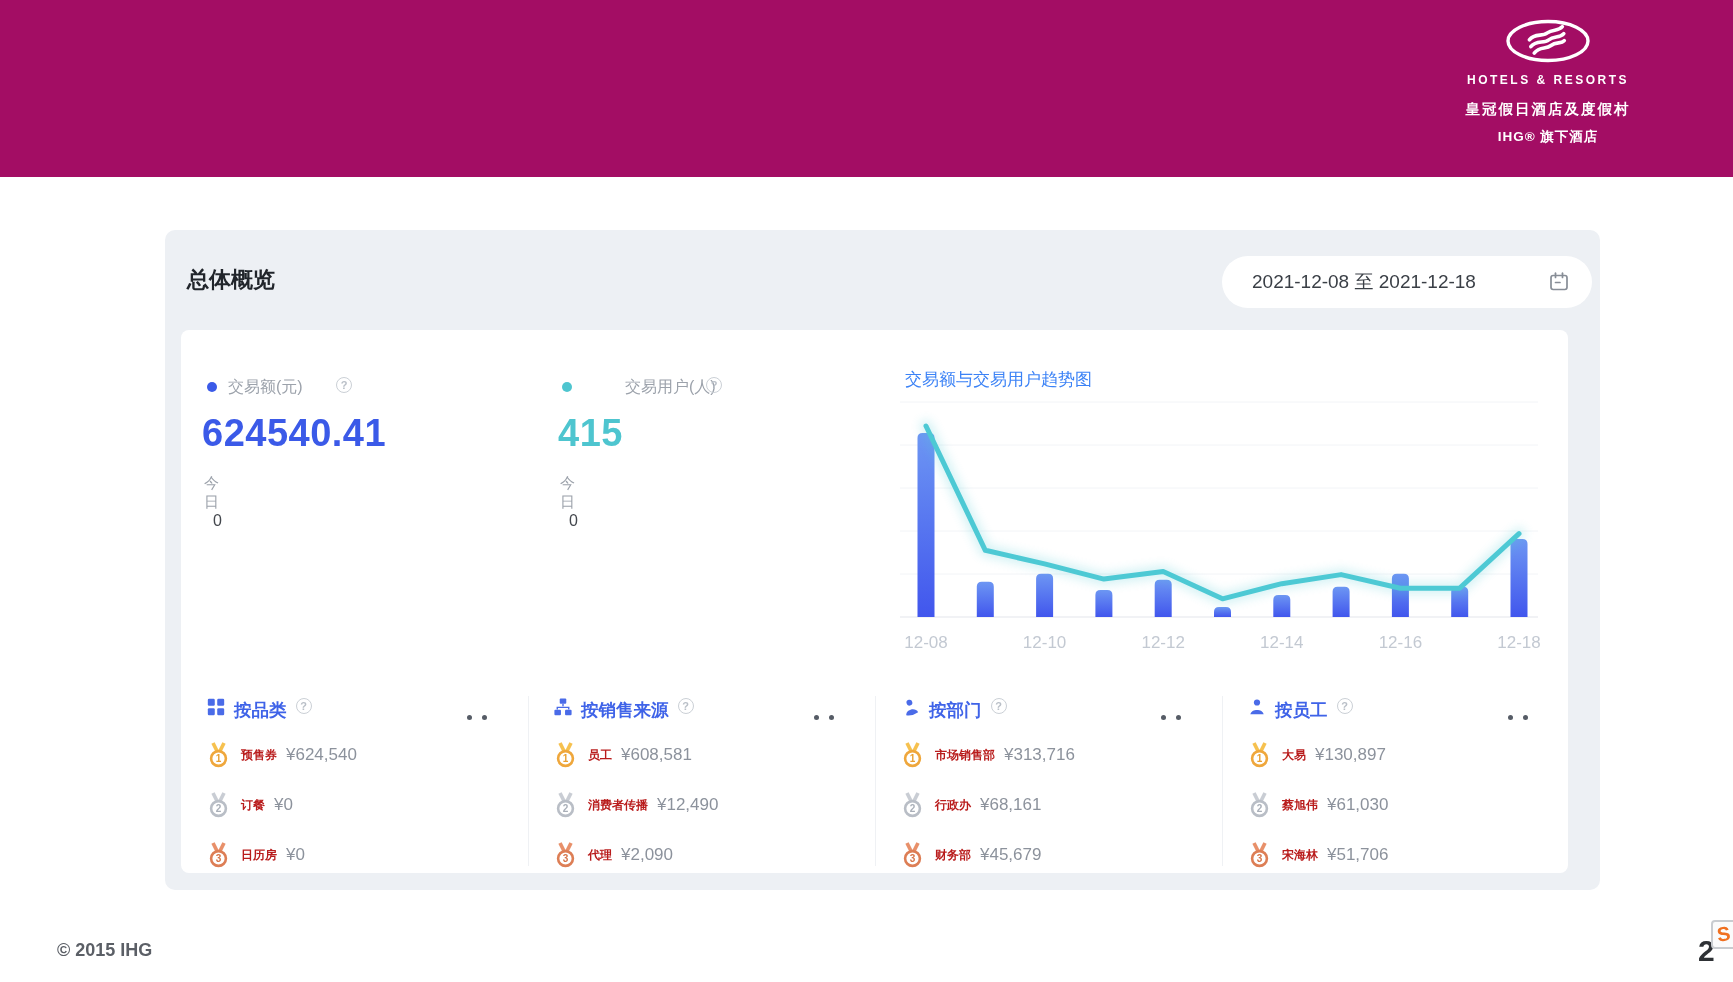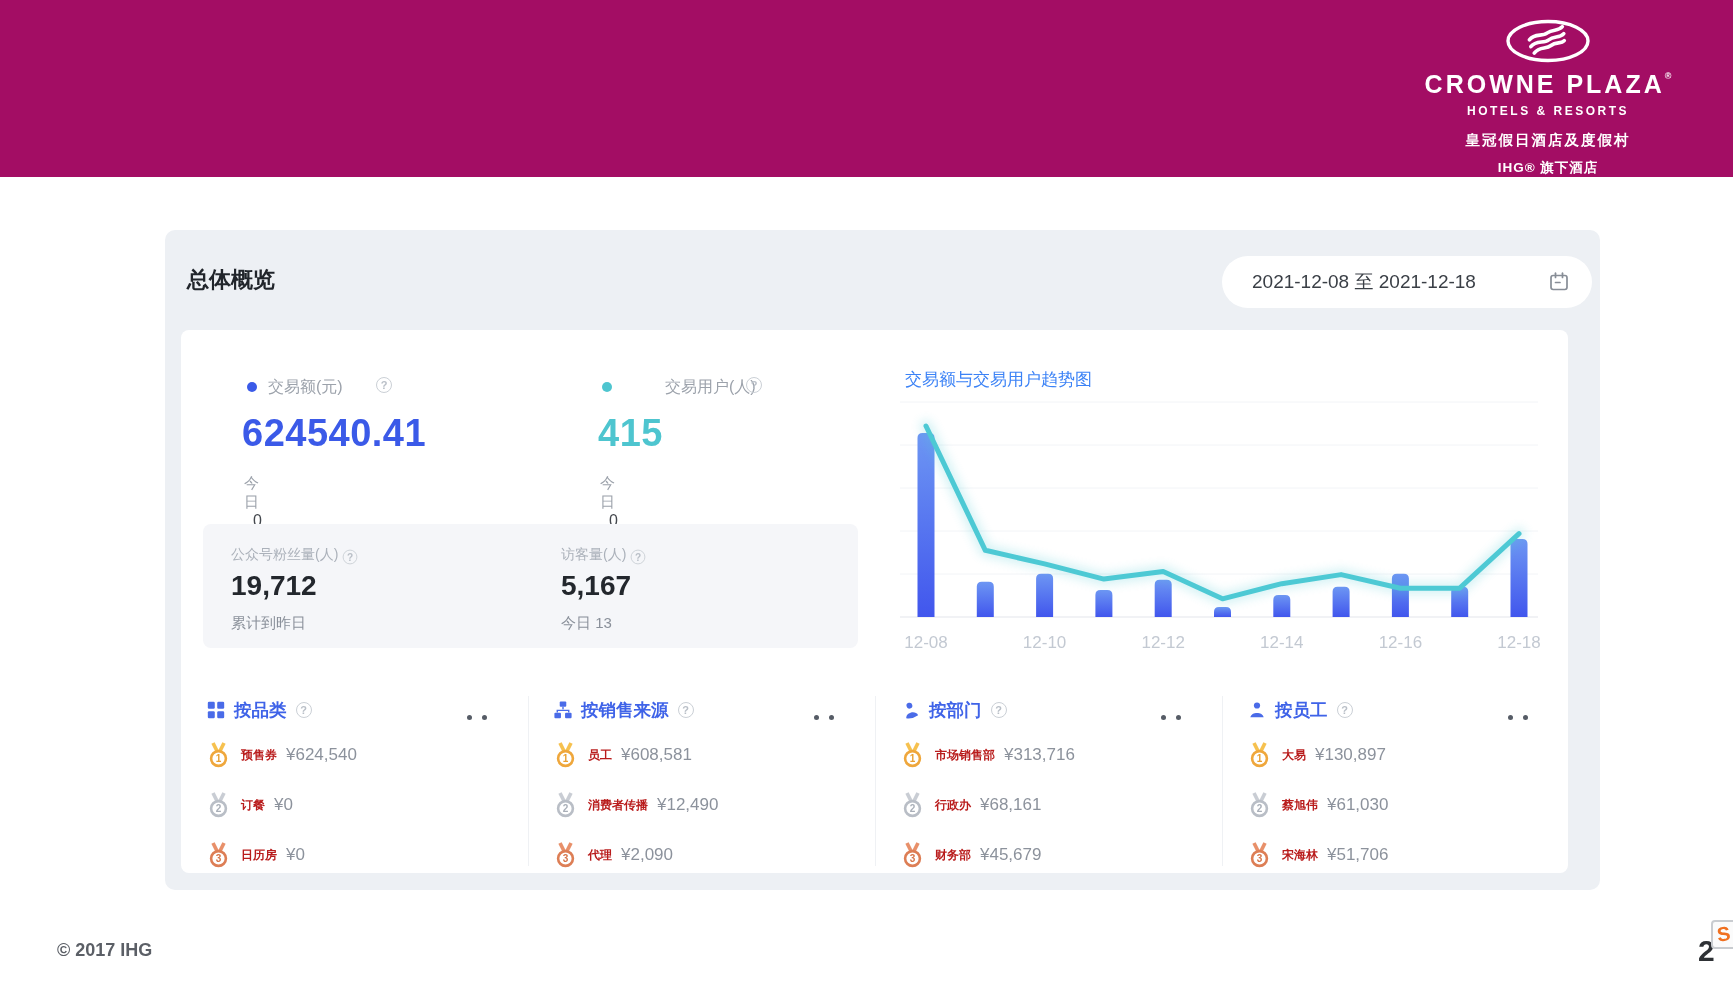--- a/index.html
+++ b/index.html
@@ -22,21 +22,21 @@
   
   #overview-card { position:absolute; left:165px; top:230px; width:1435px; height:660px;
                    background:#EDF0F4; border-radius:10px; }
   .section-title { position:absolute; left:22px; top:35px; font-size:22px; font-weight:700; color:#21252B; }
   .date-pill { position:absolute; left:1057px; top:26px; width:370px; height:52px; background:#fff;
                border-radius:26px; display:flex; align-items:center; padding:0 22px 0 30px; cursor:pointer; }
   .date-pill .date-text { font-size:19px; color:#3A3F46; }
   .date-pill svg { margin-left:auto; }
 
   .white-panel { position:absolute; left:16px; top:100px; width:1387px; height:543px;
-                 background:#fff; border-radius:8px;padding-left:40px; }
+                 background:#fff; border-radius:8px; }
 
   
   .stat { position:absolute; top:0; }
   .stat-dot { position:absolute; width:10px; height:10px; border-radius:50%; }
   .stat-label { position:absolute; font-size:16px; color:#9CA2AB; white-space:nowrap; }
   .stat-value { position:absolute; font-size:38px; font-weight:700; letter-spacing:.5px; }
   .stat-sub { position:absolute; font-size:15px; color:#9CA2AB; }
   .stat-sub b { font-weight:400; color:#43474D; font-size:16px; margin-left:9px; }
 
   .help { display:inline-block; width:16px; height:16px; border:1.3px solid #CBD0D6; border-radius:50%;
@@ -51,21 +51,21 @@
   .sb-note  { position:absolute; top:90px; left:0; font-size:15px; color:#8A909A; white-space:nowrap; }
 
   
   .chart-title { position:absolute; left:724px; top:38px; font-size:17px; color:#3b82f6; }
   #trend-svg { position:absolute; left:717px; top:56px; }
 
   
   .columns { position:absolute; left:0; top:360px; width:1387px; height:183px; }
   .col-divider { position:absolute; top:6px; width:1px; height:170px; background:#EFF1F4; }
   .lb-col { position:absolute; top:0; width:347px; height:183px; }
-  .lb-head { position:absolute; left:26px; top:8px; display:flex; align-items:center; }
+  .lb-head { position:absolute; left:26px; top:8px; display:flex; }
   .lb-title { font-size:17.5px; font-weight:700; color:#3F63E8; margin:0 9px; white-space:nowrap; }
   .lb-dots { position:absolute; left:286px; top:16px; cursor:pointer; }
   .lb-dots i { display:inline-block; width:5px; height:5px; border-radius:50%; background:#565C66; margin-right:10px; }
   .lb-row { position:absolute; left:26px; height:30px; display:flex; align-items:center; }
   .lb-row.row-0 { top:50px; } .lb-row.row-1 { top:100px; } .lb-row.row-2 { top:150px; }
   .lb-name { font-size:12px; font-weight:700; color:#b91c1c; margin:0 9px 0 11px; white-space:nowrap; }
   .lb-value { font-size:17px; color:#8C929C; white-space:nowrap; }
 
   
   .medal { width:23px; height:26px; }
@@ -94,21 +94,20 @@
   <div id="banner">
     <div class="brand">
       <svg class="brand-logo" width="98" height="54" viewBox="0 0 98 54">
         <ellipse cx="49" cy="27" rx="40" ry="19.5" fill="none" stroke="#fff" stroke-width="3.4"></ellipse>
         <g fill="none" stroke="#fff" stroke-width="3.6" stroke-linecap="round" transform="rotate(-12 49 27)">
           <path d="M31,22 C38,16 44,22 50,19 C56,16 61,20 66,16"></path>
           <path d="M31,29 C38,23 44,29 50,26 C56,23 61,27 66,23"></path>
           <path d="M33,36 C40,30 45,35 51,32 C57,29 61,33 65,30"></path>
         </g>
       </svg>
-      <div class="brand-name"><span>CROWNE PLAZA</span><sup>®</sup></div>
       <div class="brand-tagline">HOTELS &amp; RESORTS</div>
       <div class="brand-cn">皇冠假日酒店及度假村</div>
       <div class="brand-ihg">IHG® 旗下酒店</div>
     </div>
   </div>
 
   <div id="overview-card">
     <div class="section-title">总体概览</div>
 
     <div class="date-pill">
@@ -132,32 +131,20 @@
       </div>
 
       <div class="stat">
         <span class="stat-dot" style="left:381px;top:52px;background:#4EC5CF;"></span>
         <span class="stat-label" style="left:402px;top:47px;margin-left:42px;">交易用户(人)</span>
         <span class="help abs" style="left:525px;top:47px;">?</span>
         <div class="stat-value" style="left:377px;top:82px;color:#4EC5CF;">415</div>
         <div class="stat-sub" style="left:379px;top:144px;"><span>今日</span><b>0</b></div>
       </div>
 
-      <div class="sub-box">
-        <div class="sb-col" style="left:28px;">
-          <span class="sb-label"><span>公众号粉丝量(人)</span> <span class="help" style="transform:scale(.92);vertical-align:-2px;">?</span></span>
-          <div class="sb-value">19,712</div>
-          <div class="sb-note">累计到昨日</div>
-        </div>
-        <div class="sb-col" style="left:358px;">
-          <span class="sb-label"><span>访客量(人)</span> <span class="help" style="transform:scale(.92);vertical-align:-2px;">?</span></span>
-          <div class="sb-value">5,167</div>
-          <div class="sb-note">今日 13</div>
-        </div>
-      </div>
 
       <div class="chart-title">交易额与交易用户趋势图</div>
       <svg id="trend-svg" width="650" height="290" viewBox="0 0 650 290">
           <defs>
             <linearGradient id="barGrad" x1="0" y1="0" x2="0" y2="1">
               <stop offset="0%" stop-color="#6D96F3"></stop>
               <stop offset="100%" stop-color="#4156ED"></stop>
             </linearGradient>
             <filter id="glow" x="-30%" y="-30%" width="160%" height="160%">
               <feGaussianBlur stdDeviation="5"></feGaussianBlur>
@@ -366,20 +353,20 @@
               </svg>
             <span class="lb-name">宋海林</span>
             <span class="lb-value">¥51,706</span>
           </div>
         </div>
 
       </div>
     </div>
   </div>
 
-  <div class="footer">© 2017 IHG</div>
+  <div class="footer">© 2015 IHG</div>
 
   <div class="capture-icon">
     <span class="cap-2">2</span>
     <span class="cap-box"><span>S</span></span>
   </div>
 
 </div>
 
 </body></html>

